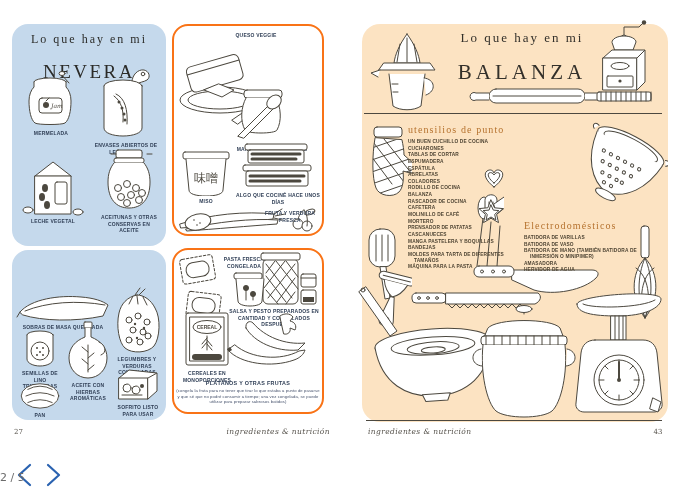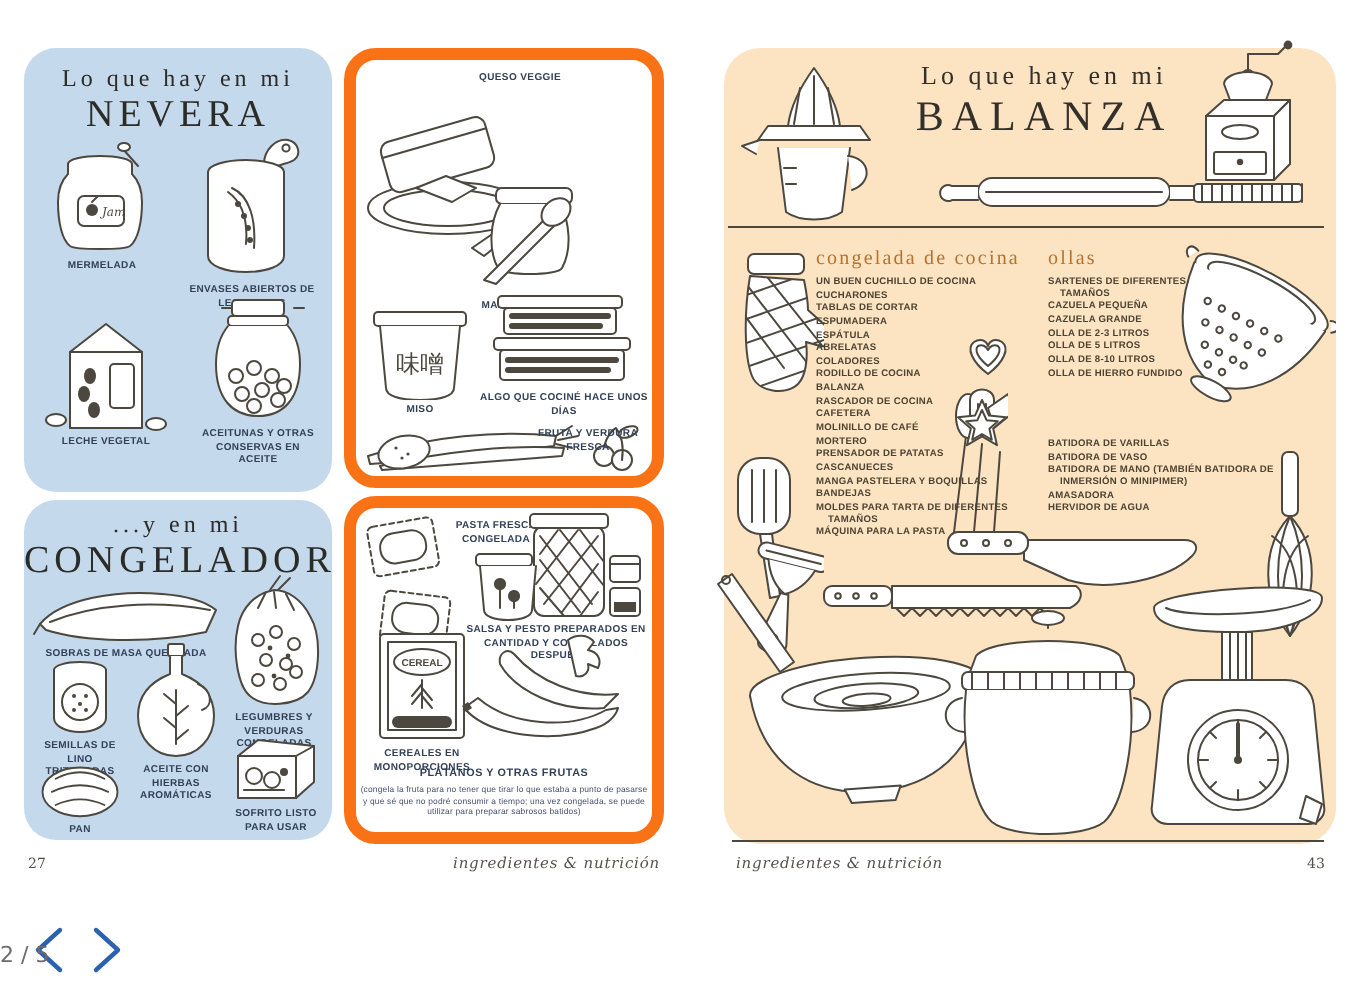--- a/index.html
+++ b/index.html
@@ -1,22 +1,22 @@
 <!DOCTYPE html>
 <html><head>
 <meta charset="utf-8">
 <style>
   html,body{margin:0;padding:0;background:#fff;width:681px;height:502px;overflow:hidden}
   .stage{position:relative;width:625px;height:502px;background:#fff;font-family:"Liberation Sans",sans-serif}
   .panel{position:absolute;border-radius:16px}
   .blue{background:#c5d9ec}
-  .white{background:#fff;border:6px solid #f97316}
+  .white{background:#fff;border:2px solid #f97316}
   .ptitle{position:absolute;left:0;right:0;text-align:center;color:#2b2b28}
   .t-top{display:block;font:12px "Liberation Serif",serif;letter-spacing:2px}
-  .t-main{display:block;font:19px "Liberation Serif",serif;letter-spacing:2.5px;margin-top:0}
+  .t-main{display:block;font:19px "Liberation Serif",serif;letter-spacing:2.5px;margin-top:14px}
   .itm{position:absolute;display:flex;flex-direction:column;align-items:center;text-align:center}
   .lbl{font:bold 5px "Liberation Sans",sans-serif;color:#324158;letter-spacing:.2px;line-height:1.3;margin-top:2px;text-align:center}
   .lbl.abs{position:absolute;margin:0}
   .ill{display:block}
   .ill *{stroke:#4c483f;stroke-width:1;fill:none;stroke-linecap:round;stroke-linejoin:round}
   .ill .fw{fill:#fff}
   .ill .fd{fill:#4c483f;stroke:none}
   .ill .th{stroke-width:3}
   .ill .nd{stroke-width:2}
   .ill text{stroke:none;fill:#4c483f}
@@ -105,24 +105,20 @@
             <circle class="fw" cx="18" cy="51" r="3.5"></circle>
             <circle class="fw" cx="28" cy="49" r="3.5"></circle>
             <circle class="fw" cx="36" cy="54" r="3.5"></circle>
             <circle class="fw" cx="24" cy="57" r="3.5"></circle>
         </svg>
         <div class="lbl">ACEITUNAS Y OTRAS CONSERVAS EN ACEITE</div>
       </div>
     </div>
 
     <div class="panel blue" style="left:12px;top:250px;width:154px;height:170px">
-      <div class="ptitle" style="top:5px">
-        <span class="t-top">...y en mi</span>
-        <span class="t-main">CONGELADOR</span>
-      </div>
       <div class="itm" style="left:2px;top:42px;width:98px">
         <svg class="ill" width="96" height="30" viewBox="0 0 96 30">
           <path class="fw" d="M5 20C16 7 44 3 66 5c13 1 22 4 27 8l-5 11c-28 6-61 5-80-1z"></path>
           <path d="M10 19C32 10 62 8 90 13M5 20l-3 5"></path>
         </svg>
         <div class="lbl">SOBRAS DE MASA QUEBRADA</div>
       </div>
       <div class="itm" style="left:100px;top:36px;width:50px">
         <svg class="ill" width="48" height="68" viewBox="0 0 48 68">
           <path d="M22 9l5-7m-1 7l6-6"></path>
@@ -457,21 +453,21 @@
         <path class="fw" d="M25 54h48c8 0 13 5 14 13l5 50c1 5-3 9-8 9H14c-5 0-9-4-8-9l5-50c1-8 6-13 14-13z"></path>
         <circle class="fw" cx="49" cy="94" r="25"></circle>
           <circle cx="49" cy="94" r="20"></circle>
         <path d="M49 74v5M49 109v5M29 94h5M64 94h5M35 80l3 3M63 80l-3 3M35 108l3-3M63 108l-3-3"></path>
         <path class="nd" d="M49 94V76"></path>
           <circle class="fd" cx="49" cy="94" r="2"></circle>
         <path class="fw" d="M83 112l8 4-3 10-8-3z"></path>
       </svg>
 
       <div class="sect" style="left:46px;top:100px;width:98px">
-        <div class="shead">congelada de cocina</div>
+        <div class="shead">utensilios de punto</div>
         <div>
 
         <div class="li">UN BUEN CUCHILLO DE COCINA</div>
             <div class="li">CUCHARONES</div>
             <div class="li">TABLAS DE CORTAR</div>
             <div class="li">ESPUMADERA</div>
             <div class="li">ESPÁTULA</div>
             <div class="li">ABRELATAS</div>
             <div class="li">COLADORES</div>
             <div class="li">RODILLO DE COCINA</div>
@@ -482,35 +478,23 @@
             <div class="li">MORTERO</div>
             <div class="li">PRENSADOR DE PATATAS</div>
             <div class="li">CASCANUECES</div>
             <div class="li">MANGA PASTELERA Y BOQUILLAS</div>
             <div class="li">BANDEJAS</div>
             <div class="li">MOLDES PARA TARTA DE DIFERENTES TAMAÑOS</div>
             <div class="li">MÁQUINA PARA LA PASTA</div>
           </div>
       </div>
 
-      <div class="sect" style="left:162px;top:100px;width:92px">
-        <div class="shead">ollas</div>
-        <div>
-
-        <div class="li">SARTENES DE DIFERENTES TAMAÑOS</div>
-            <div class="li">CAZUELA PEQUEÑA</div>
-            <div class="li">CAZUELA GRANDE</div>
-            <div class="li">OLLA DE 2-3 LITROS</div>
-            <div class="li">OLLA DE 5 LITROS</div>
-            <div class="li">OLLA DE 8-10 LITROS</div>
-            <div class="li">OLLA DE HIERRO FUNDIDO</div>
-          </div>
-      </div>
 
       <div class="sect" style="left:162px;top:196px;width:138px">
+        <div class="shead">Electrodomésticos</div>
         <div>
 
         <div class="li">BATIDORA DE VARILLAS</div>
             <div class="li">BATIDORA DE VASO</div>
             <div class="li">BATIDORA DE MANO (TAMBIÉN BATIDORA DE INMERSIÓN O MINIPIMER)</div>
             <div class="li">AMASADORA</div>
             <div class="li">HERVIDOR DE AGUA</div>
           </div>
       </div>
 

